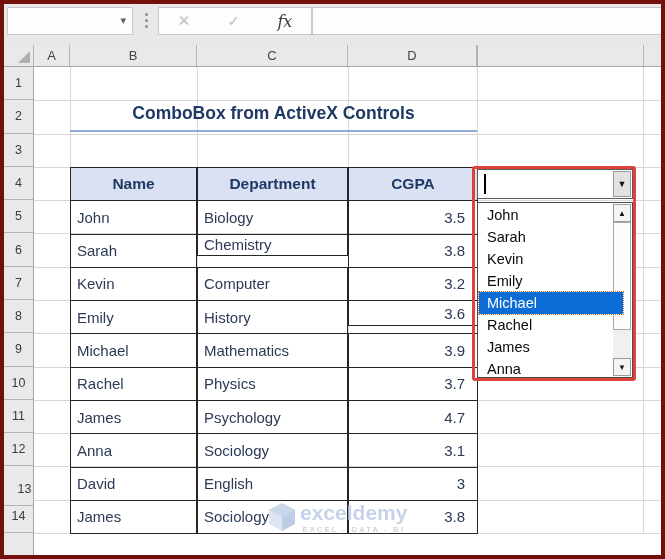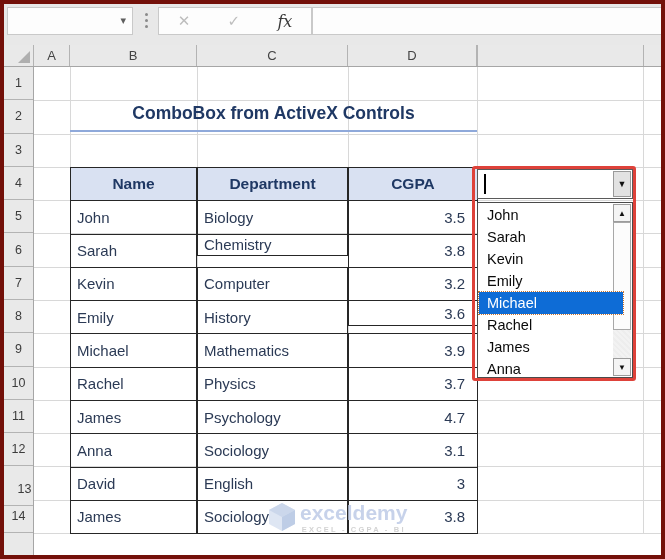--- a/index.html
+++ b/index.html
@@ -218,18 +218,18 @@
     </div>
 
   <div id="wmark" class="abs">
     <svg width="28" height="30" viewBox="0 0 28 30">
       <polygon points="14,1 27,8 27,22 14,29 1,22 1,8" fill="#DCE4F2"></polygon>
       <polygon points="14,1 27,8 14,15 1,8" fill="#C7D4EA"></polygon>
       <polygon points="14,15 27,8 27,22 14,29" fill="#B9C9E4"></polygon>
     </svg>
     <div id="wm-text">
       <div id="wm-brand">exceldemy</div>
-      <div id="wm-tag">EXCEL - CGPA - BI</div>
+      <div id="wm-tag">EXCEL - DATA - BI</div>
     </div>
   </div>
 
   <div id="frame"></div>
 </div>
 
 </body></html>

